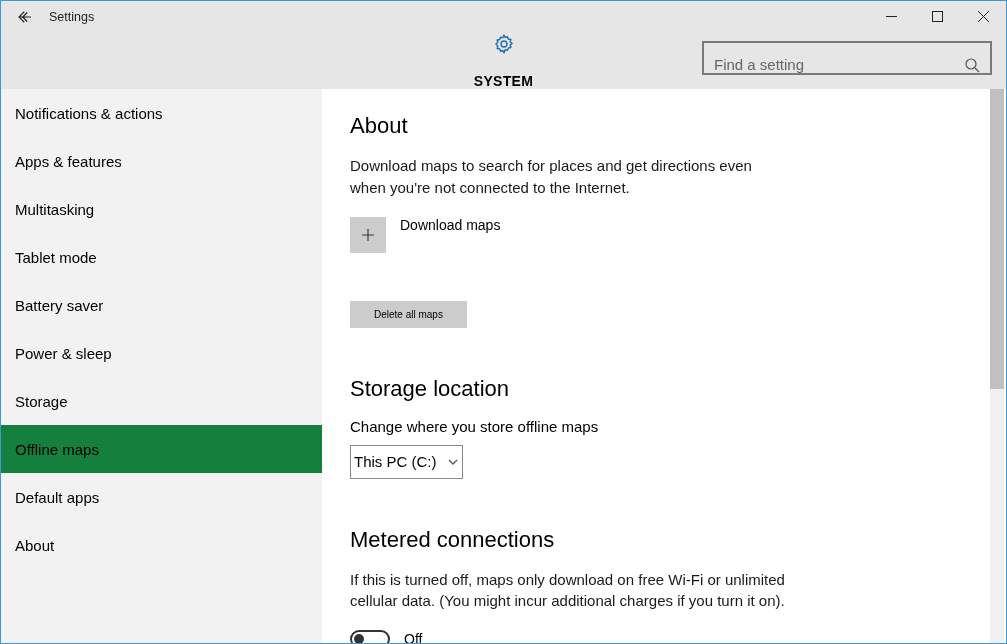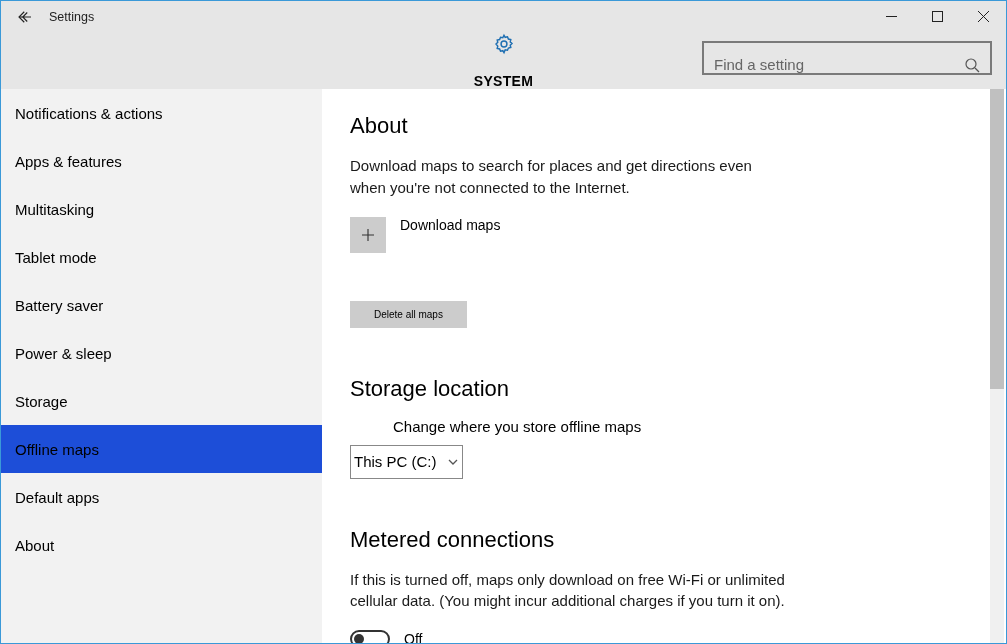--- a/index.html
+++ b/index.html
@@ -88,21 +88,21 @@
   }
   .sidebar-item {
     height: 48px;
     padding-left: 14px;
     display:flex;
     align-items:center;
     font-size: 15px;
     cursor:pointer;
   }
   .sidebar-item.selected {
-    background:#1d4ed8;
+    background:#15803d;
   }
   .main {
     flex:1;
     background:#fff;
     overflow:auto;
     padding: 24px 28px 30px 28px;
   }
   .scrollbar-track{
     position:absolute; right:2px; top:0; width:14px; height:100%;
     background:#f0f0f0;
@@ -139,21 +139,20 @@
     background:#ccc;
     border:none;
     padding: 8px 24px;
     font-size:10px;
     cursor:pointer;
   }
   .section-gap { margin-top: 48px; }
   .subdesc {
     font-size:15px;
     margin-bottom: 10px;
-    margin-left: 43px;
   }
   .select-box {
     display:inline-flex;
     align-items:center;
     border:1px solid #888;
     height:34px;
     padding: 0 3px;
     gap: 10px;
     cursor:pointer;
     font-size:15px;

